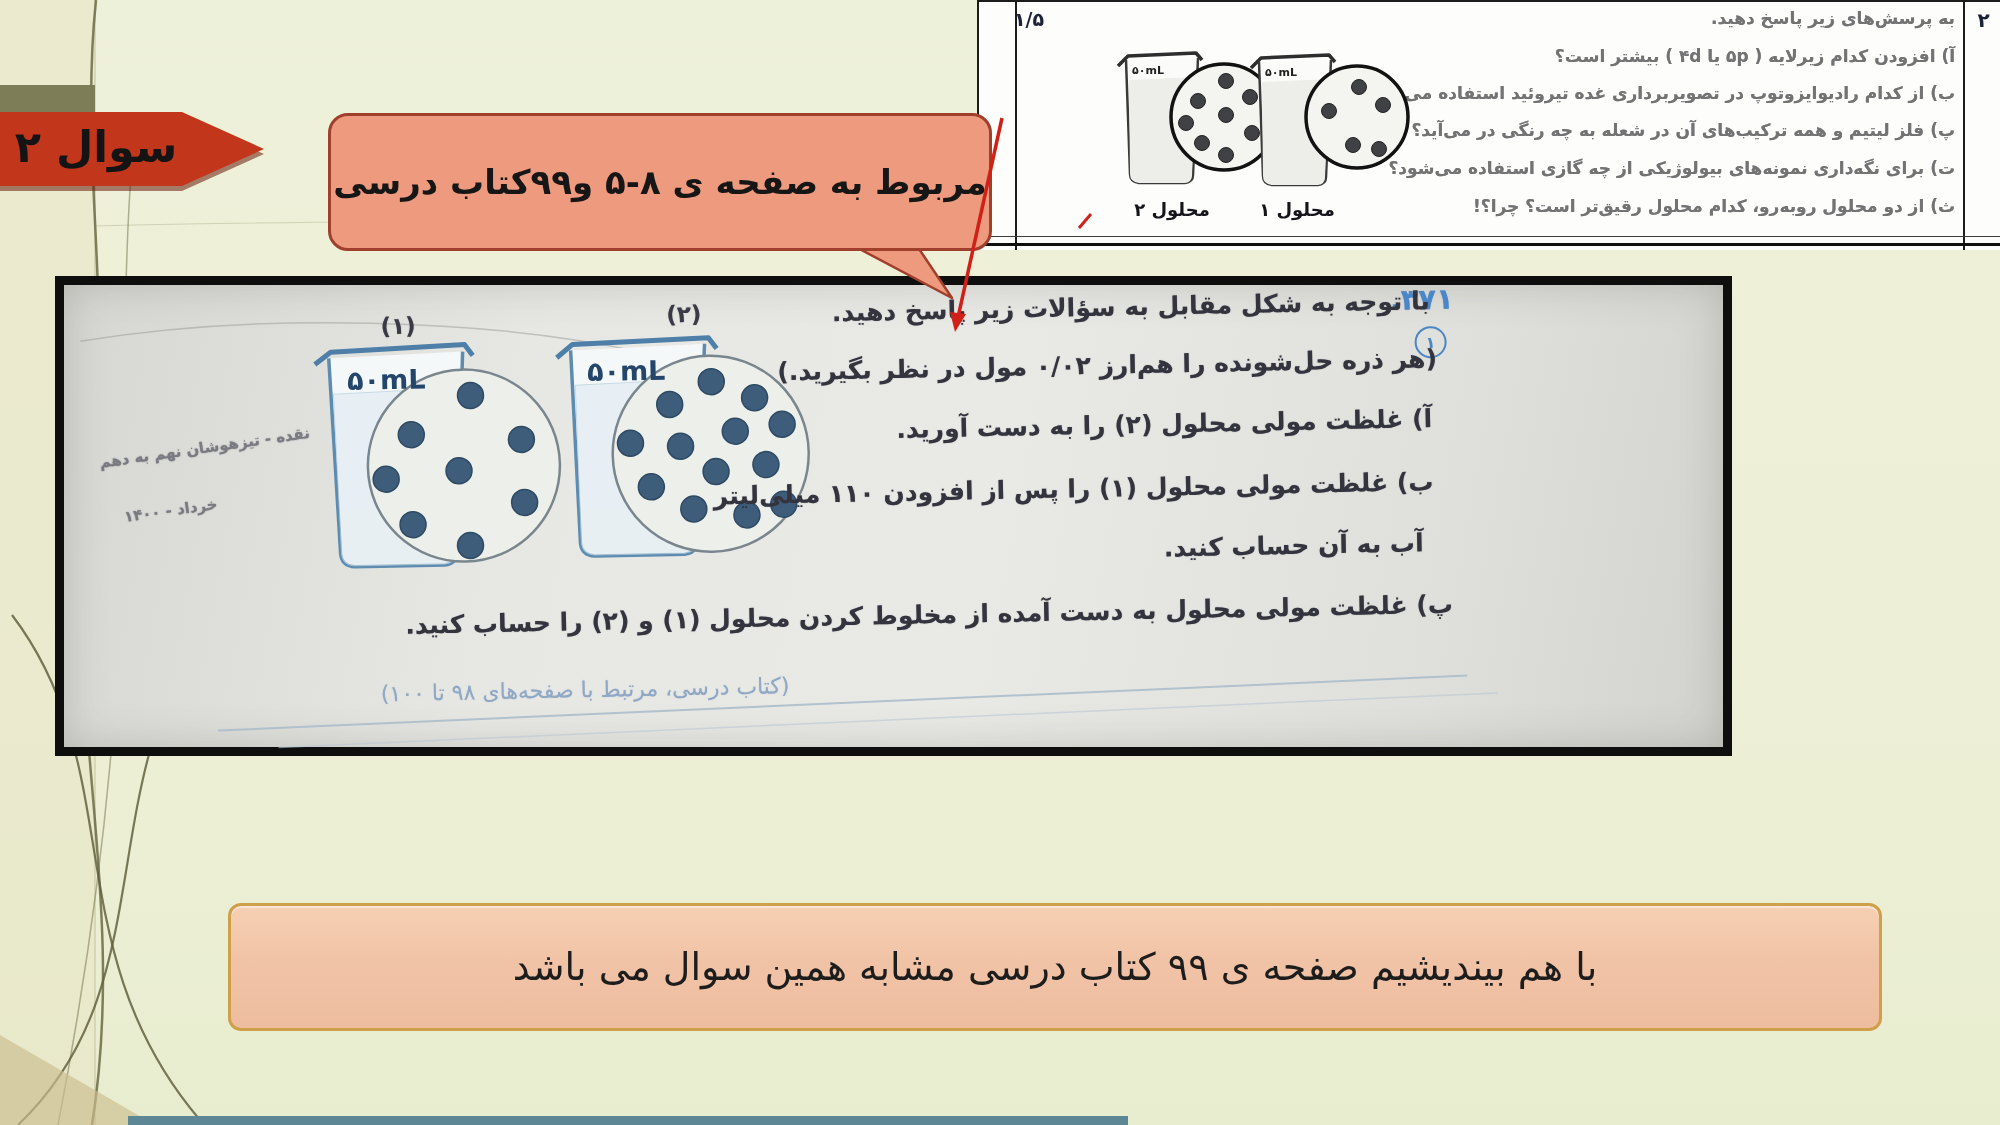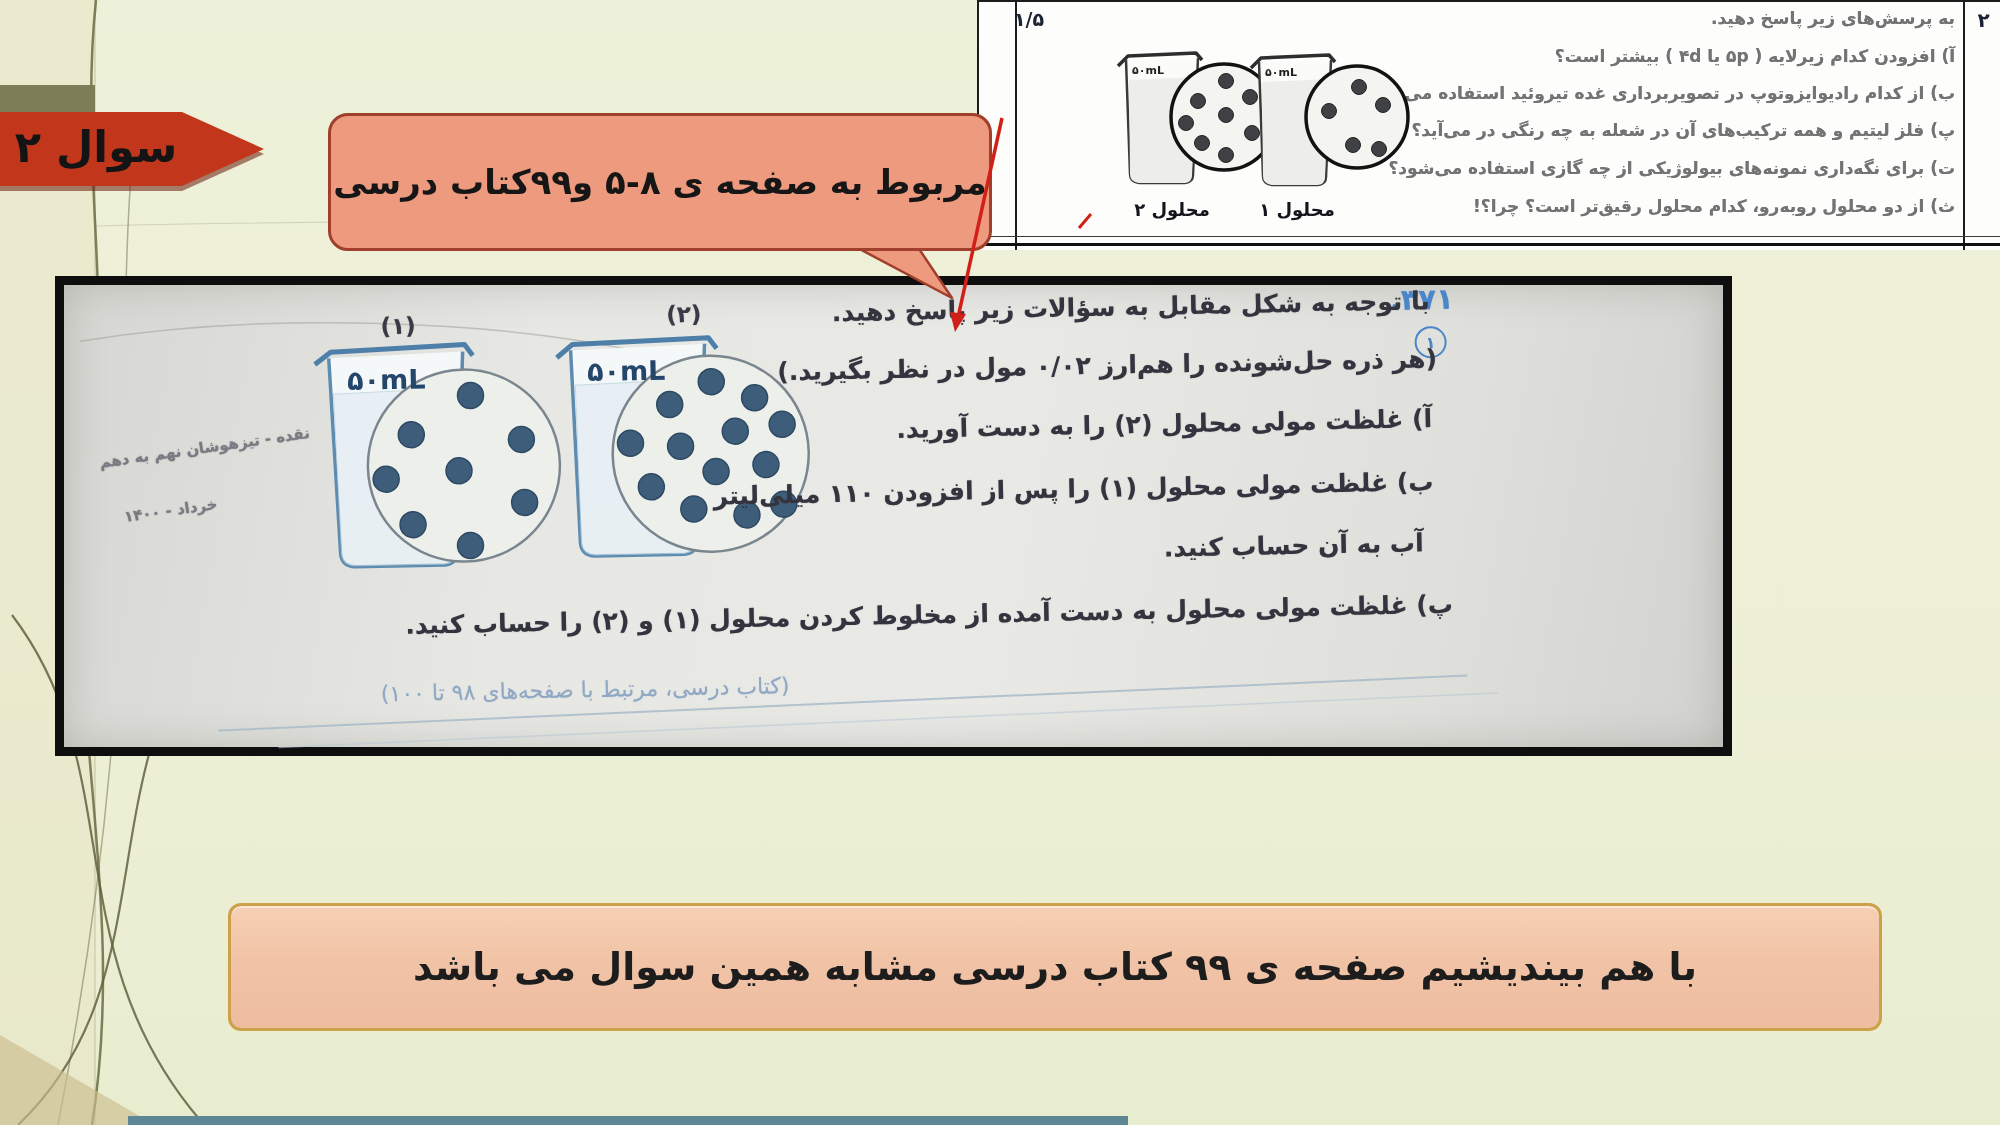--- a/index.html
+++ b/index.html
@@ -61,21 +61,21 @@
     opacity:.78;transform:rotate(-7deg);font-size:15px;font-weight:bold;
     text-shadow:0 0 1.5px rgba(90,90,100,.8);}
   .ph-beaker-label{position:absolute;width:80px;text-align:center;direction:rtl;
     font-size:23px;font-weight:bold;color:#3a3a47;text-shadow:0 0 1px rgba(60,60,70,.5);}
 
   
   .footer-note{left:228px;top:903px;width:1648px;height:122px;z-index:5;
     background:linear-gradient(180deg,#f6d0b4 0%,#f1c3a6 45%,#eebda0 100%);
     border:3px solid #cfa04a;border-radius:13px;box-shadow:inset 0 2px 0 rgba(255,255,255,.45);
     display:flex;align-items:center;justify-content:center;direction:rtl;
-    font-size:38px;font-weight:bold;color:#1d1d1d;text-align:center;}
+    font-size:38px;font-weight:normal;color:#1d1d1d;text-align:center;}
 </style>
 </head>
 <body>
 
 <div class="slide">
 
   <svg class="abs bg-decor" width="2000" height="1125" viewBox="0 0 2000 1125">
     <rect x="0" y="0" width="95" height="1125" fill="#e7e4c6" opacity="0.5"></rect>
     <line x1="95" y1="0" x2="95" y2="1125" stroke="#c2bc98" stroke-width="1.5" opacity="0.6"></line>
     <path d="M 96 0 C 78 170 118 330 88 520 C 62 700 128 900 92 1125" fill="none" stroke="#6b6b44" stroke-width="2.5" opacity="0.85"></path>

